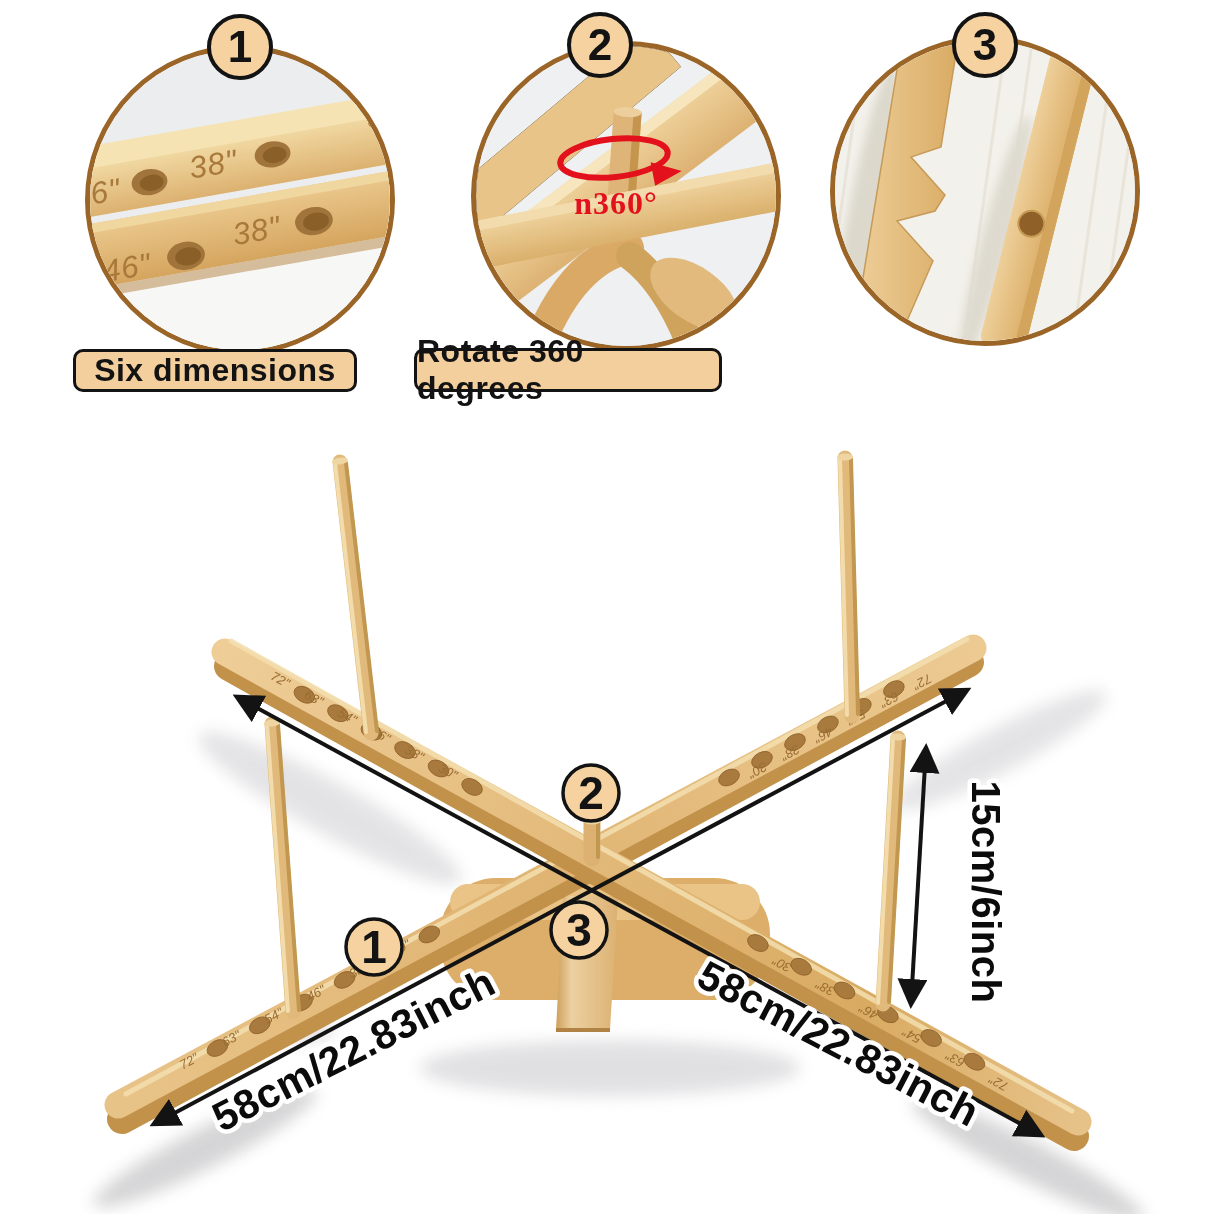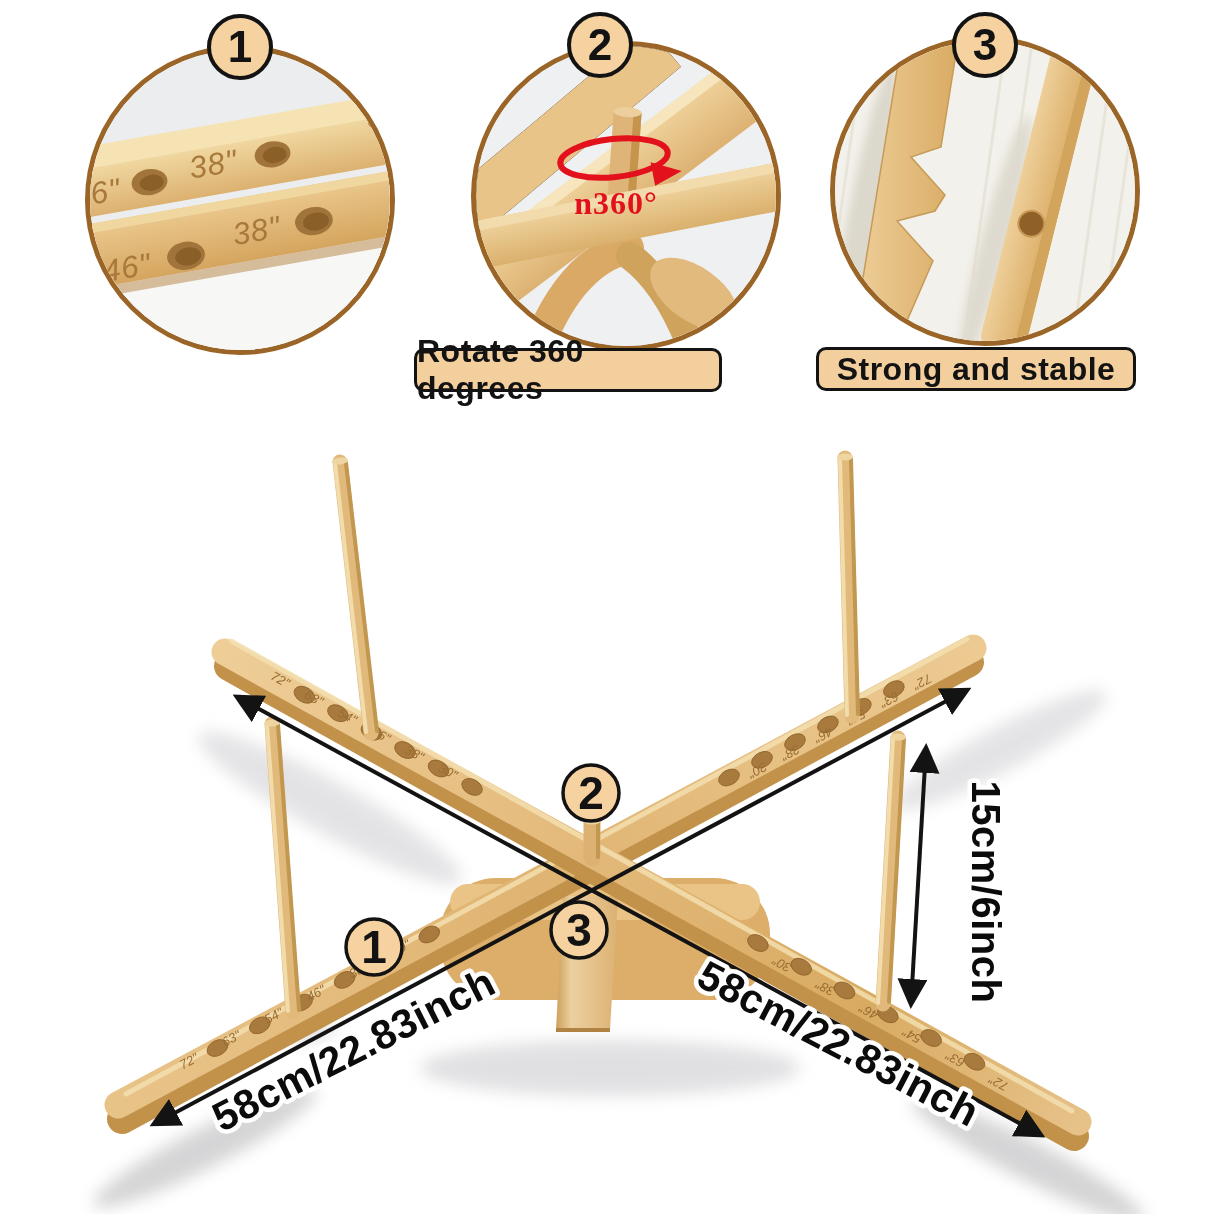--- a/index.html
+++ b/index.html
@@ -146,25 +146,25 @@
   <div class="badge" style="left:207px;top:14px;">
       <span>1</span>
     </div>
   <div class="badge" style="left:567px;top:12px;">
       <span>2</span>
     </div>
   <div class="badge" style="left:952px;top:12px;">
       <span>3</span>
     </div>
 
+  <div class="label-box" style="left:73px;top:349px;width:284px;height:43px;">
+      <span>Six dimensions</span>
+    </div>
   <div class="label-box" style="left:414px;top:348px;width:308px;height:44px;">
       <span>Rotate 360 degrees</span>
-    </div>
-  <div class="label-box" style="left:816px;top:347px;width:320px;height:44px;">
-      <span>Strong and stable</span>
     </div>
 
   <svg id="main-figure" width="1214" height="1214" viewBox="0 0 1214 1214">
     <defs>
       <linearGradient id="mwA" gradientUnits="userSpaceOnUse" x1="225" y1="652" x2="1078" y2="1122">
         <stop offset="0" stop-color="#eecd97"></stop>
           <stop offset="0.45" stop-color="#e2b878"></stop>
         <stop offset="0.75" stop-color="#d9ab62"></stop>
           <stop offset="1" stop-color="#e6c188"></stop>
       </linearGradient>

